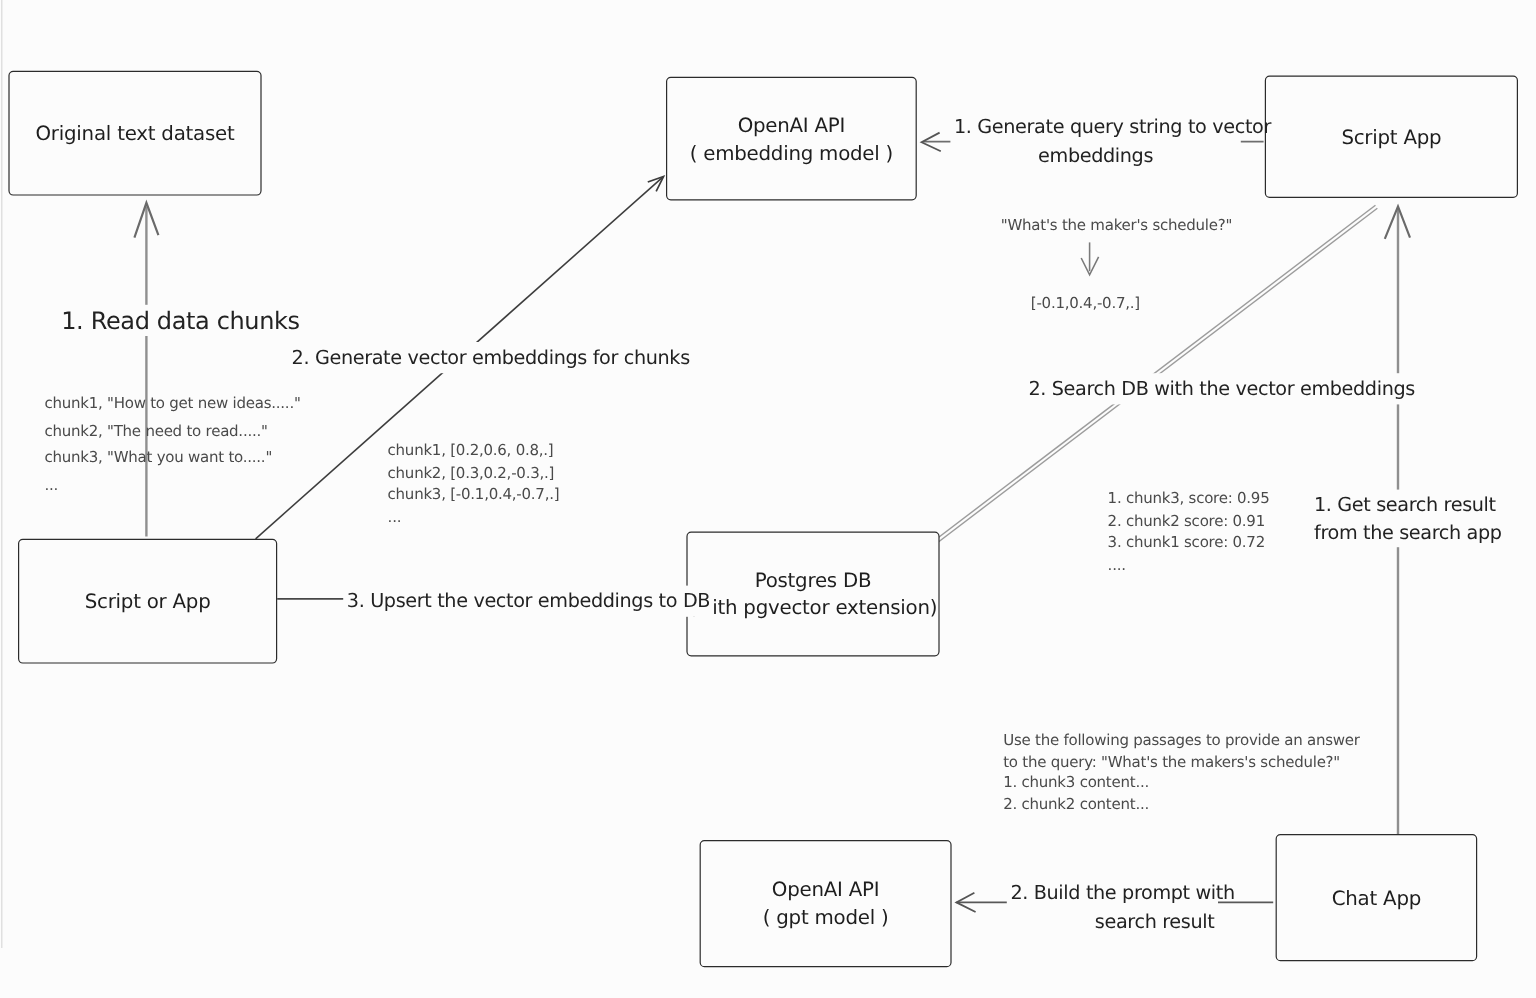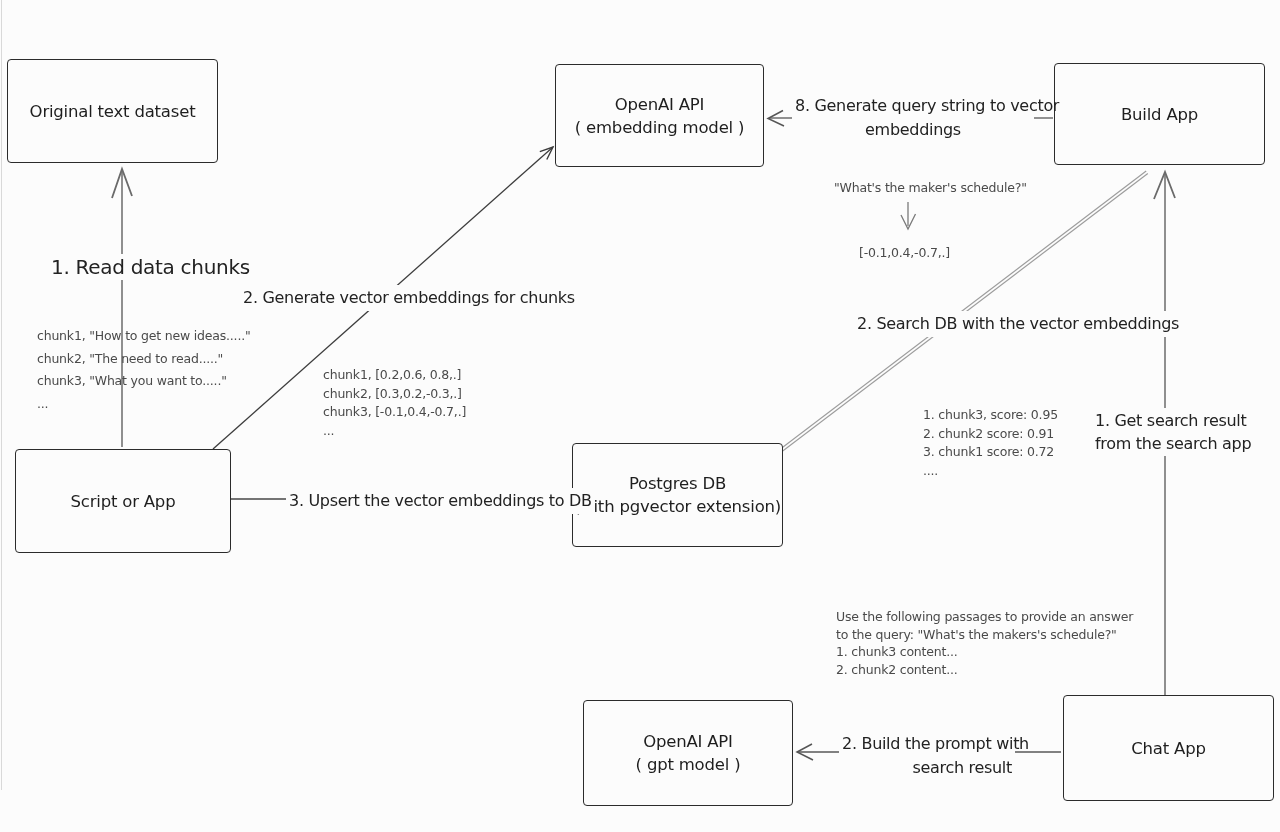--- a/index.html
+++ b/index.html
@@ -82,49 +82,49 @@
   <div class="node" style="left:7px;top:59px;width:211px;height:104px;">
     <span>Original text dataset</span>
   </div>
 
   <div class="node" style="left:555px;top:64px;width:209px;height:103px;">
     <span>OpenAI API</span>
     <span>( embedding model )</span>
   </div>
 
   <div class="node" style="left:1054px;top:63px;width:211px;height:102px;">
-    <span>Build App</span>
+    <span>Script App</span>
   </div>
 
   <div class="node" style="left:572px;top:443px;width:211px;height:104px;">
     <span>Postgres DB</span>
     <span>(with pgvector extension)</span>
   </div>
 
   <div class="node" style="left:15px;top:449px;width:216px;height:104px;">
     <span>Script or App</span>
   </div>
 
   <div class="node" style="left:583px;top:700px;width:210px;height:106px;">
     <span>OpenAI API</span>
     <span>( gpt model )</span>
   </div>
 
-  <div class="node" style="left:1063px;top:695px;width:211px;height:106px;">
+  <div class="node" style="left:1063px;top:695px;width:168px;height:106px;">
     <span>Chat App</span>
   </div>
 
   <div class="edge-label" style="left:48px;top:254px;font-size:20px;">1. Read data chunks</div>
 
   <div class="edge-label" style="left:240px;top:285px;">2. Generate vector embeddings for chunks</div>
 
   <div class="edge-label" style="left:266px;top:488px;margin-left:20px;">3. Upsert the vector embeddings to DB</div>
 
   <div class="edge-label center" style="left:792px;top:93px;width:236px;">
-    <div>8. Generate query string to vector</div>
+    <div>1. Generate query string to vector</div>
     <div>embeddings</div>
   </div>
 
   <div class="edge-label" style="left:854px;top:311px;">2. Search DB with the vector embeddings</div>
 
   <div class="edge-label" style="left:1092px;top:408px;line-height:23px;">
     <div>1. Get search result</div>
     <div>from the search app</div>
   </div>
 

